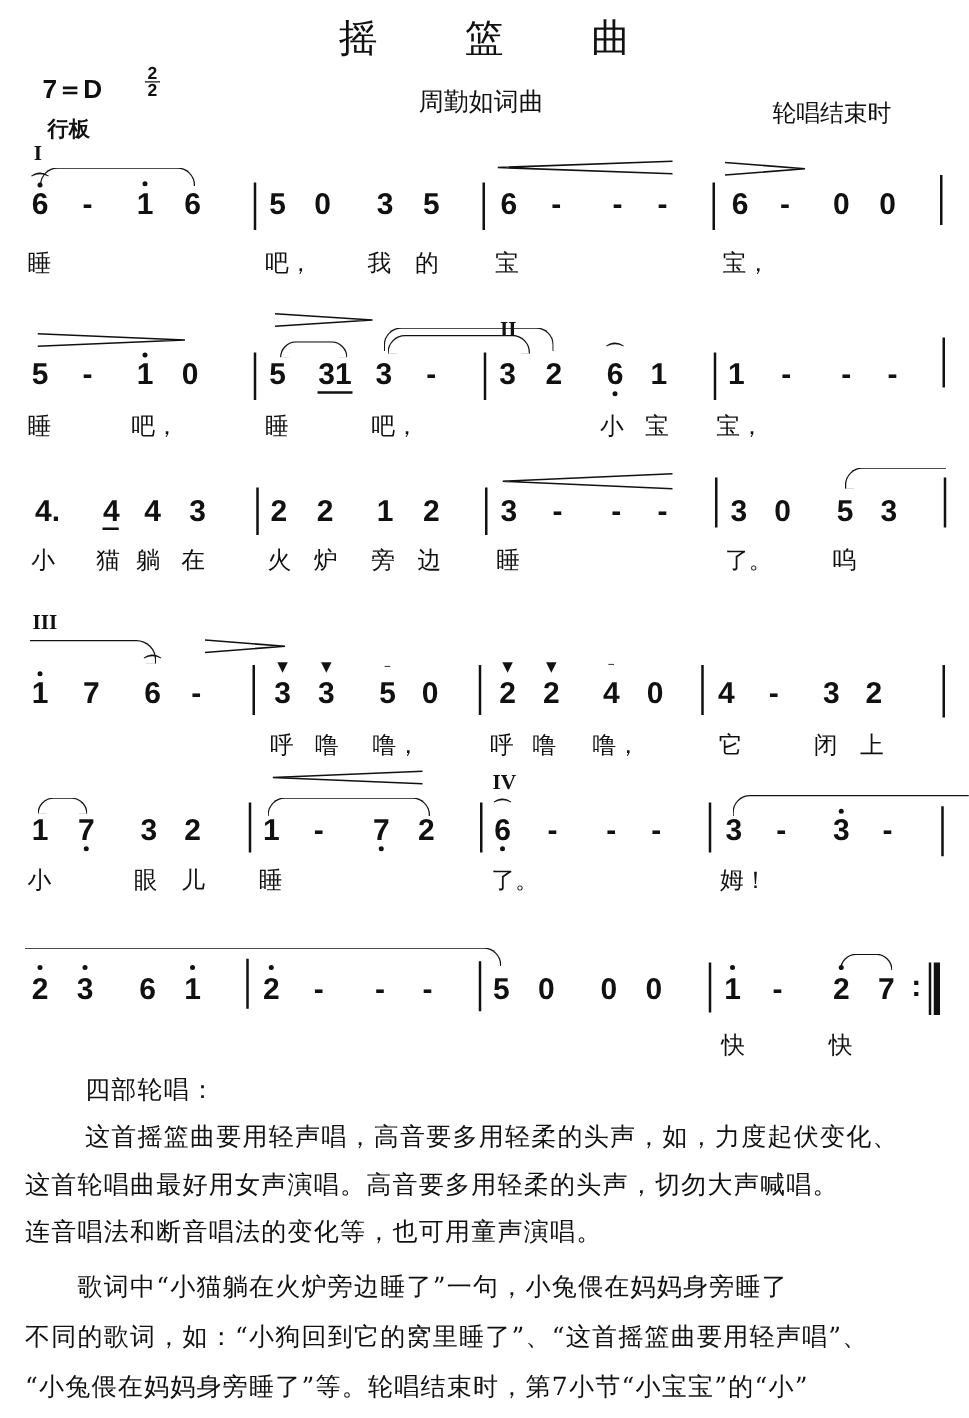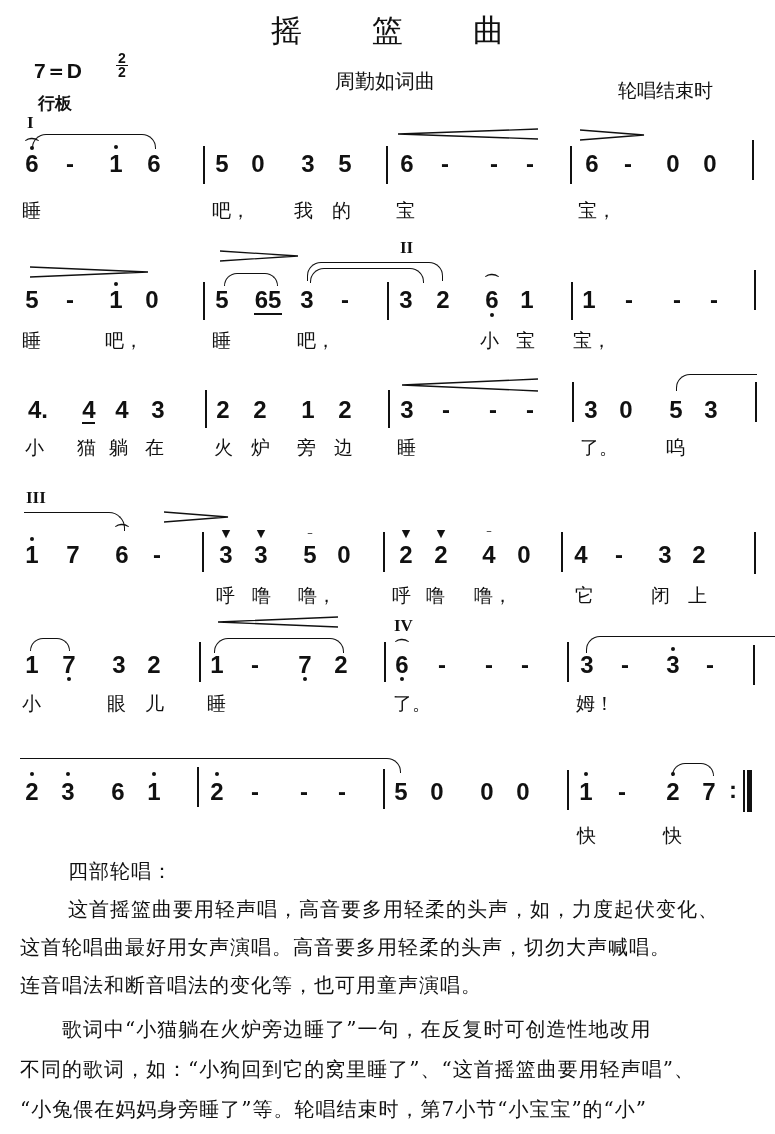--- a/index.html
+++ b/index.html
@@ -89,23 +89,23 @@
   <div class="abs note" style="left:107px;top:286px">1</div>
   <div class="abs dot" style="left:114px;top:282px"></div>
   <div class="abs note" style="left:143px;top:286px">0</div>
   <div class="abs bar" style="left:203px;top:282px;height:38px"></div>
   <svg class="abs" style="left:220px;top:249px" width="84" height="14">
       <path d="M0 2 L78 7 L0 12" stroke="#111" stroke-width="1.3" fill="none"></path>
     </svg>
   <div class="abs slur" style="left:224px;top:273px;width:52px;height:12px"></div>
   <div class="abs slur" style="left:307px;top:262px;width:134px;height:18px"></div>
   <div class="abs slur" style="left:310px;top:268px;width:112px;height:14px"></div>
-  <div class="abs roman" style="left:400px;top:238px">II</div>
+  <div class="abs roman" style="left:400px;top:254px">II</div>
   <div class="abs note" style="left:213px;top:286px">5</div>
-  <div class="abs note" style="left:252px;top:286px;width:32px">65</div>
+  <div class="abs note" style="left:252px;top:286px;width:32px">31</div>
   <div class="abs uline" style="left:254px;top:313px;width:28px"></div>
   <div class="abs note" style="left:298px;top:286px">3</div>
   <div class="abs note" style="left:336px;top:286px">-</div>
   <div class="abs bar" style="left:387px;top:282px;height:38px"></div>
   <div class="abs note" style="left:397px;top:286px">3</div>
   <div class="abs note" style="left:434px;top:286px">2</div>
   <div class="abs fermata" style="left:483px;top:272px">⌒</div>
   <div class="abs note" style="left:483px;top:286px">6</div>
   <div class="abs dot" style="left:490px;top:313px"></div>
   <div class="abs note" style="left:518px;top:286px">1</div>
@@ -281,15 +281,15 @@
   <div class="abs bar" style="left:743px;top:770px;height:42px;width:1.5px"></div>
   <div class="abs dbar" style="left:747px;top:770px;height:42px"></div>
   <div class="abs lyric" style="left:577px;top:823px">快</div>
   <div class="abs lyric" style="left:663px;top:823px">快</div>
 </div>
 
 <div class="abs text-block" style="left:68px;top:852px">四部轮唱：</div>
 <div class="abs text-block" style="left:68px;top:890px;white-space:nowrap">这首摇篮曲要用轻声唱，高音要多用轻柔的头声，如，力度起伏变化、</div>
 <div class="abs text-block" style="left:20px;top:928px;white-space:nowrap">这首轮唱曲最好用女声演唱。高音要多用轻柔的头声，切勿大声喊唱。</div>
 <div class="abs text-block" style="left:20px;top:966px;white-space:nowrap">连音唱法和断音唱法的变化等，也可用童声演唱。</div>
-<div class="abs text-block" style="left:62px;top:1010px;white-space:nowrap">歌词中“小猫躺在火炉旁边睡了”一句，在反复时可创造性地改用</div>
+<div class="abs text-block" style="left:62px;top:1010px;white-space:nowrap">歌词中“小猫躺在火炉旁边睡了”一句，小兔偎在妈妈身旁睡了</div>
 <div class="abs text-block" style="left:20px;top:1050px;white-space:nowrap">不同的歌词，如：“小狗回到它的窝里睡了”、“这首摇篮曲要用轻声唱”、</div>
 <div class="abs text-block" style="left:20px;top:1090px;white-space:nowrap">“小兔偎在妈妈身旁睡了”等。轮唱结束时，第7小节“小宝宝”的“小”</div>
 
 </body></html>

